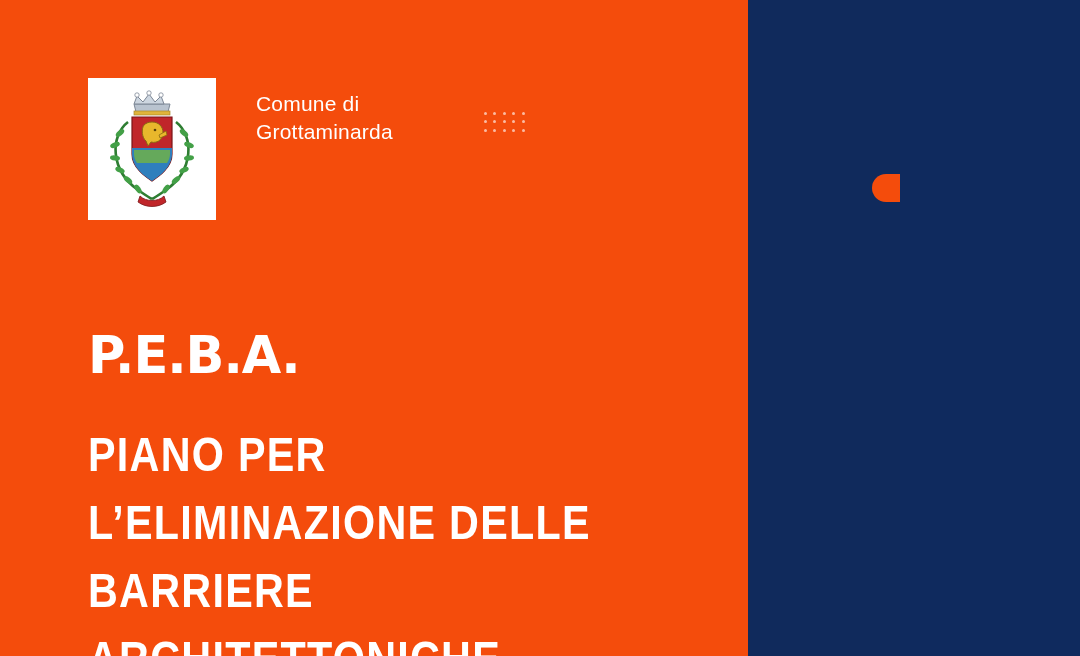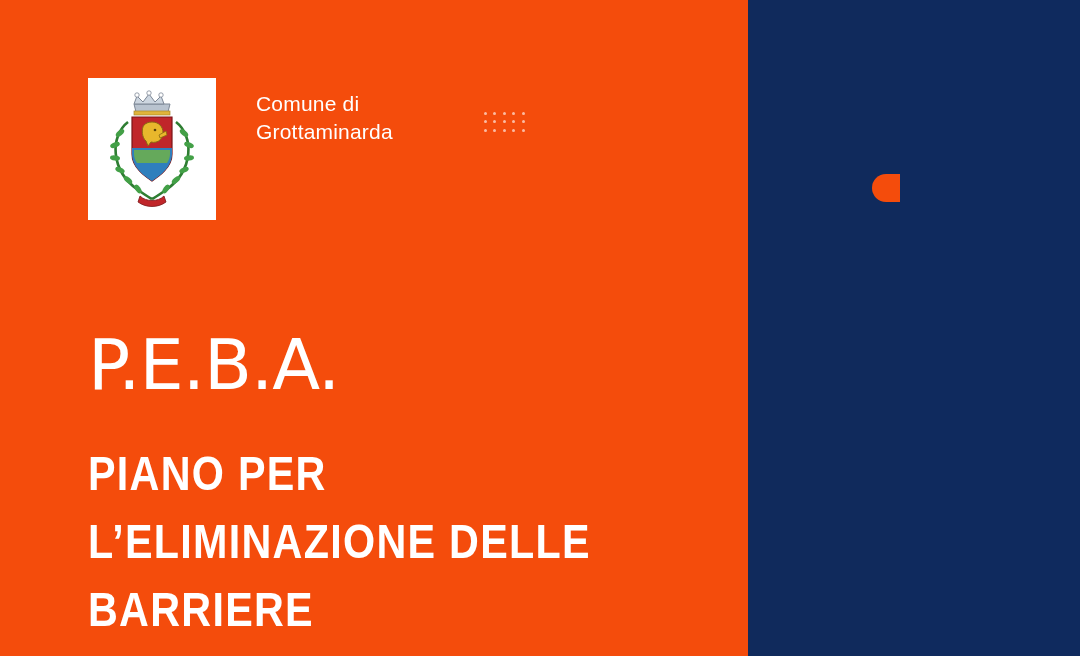--- a/index.html
+++ b/index.html
@@ -86,22 +86,22 @@
   
   .titles {
     position: absolute;
     left: 88px;
     top: 330px;
     width: 640px;
   }
   .acronym {
     color: #ffffff;
     font-family: "DejaVu Sans", sans-serif;
-    font-weight: 400;
-    font-size: 70px;
+    font-weight: 700;
+    font-size: 51px;
     line-height: 1.0;
     letter-spacing: -1px;
     margin: 0 0 40px 0;
   }
   .subtitle {
     color: #ffffff;
     font-family: "Liberation Sans Narrow", "Liberation Sans", sans-serif;
     font-weight: 700;
     font-size: 48px;
     line-height: 1.42;

